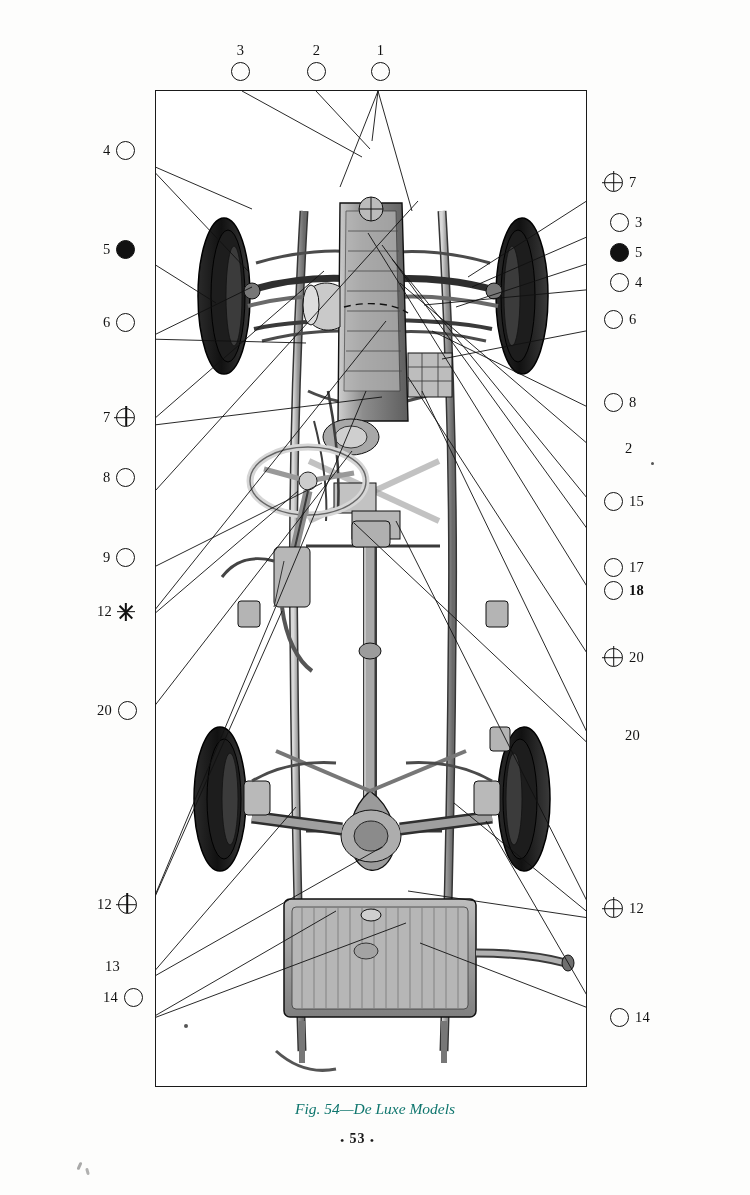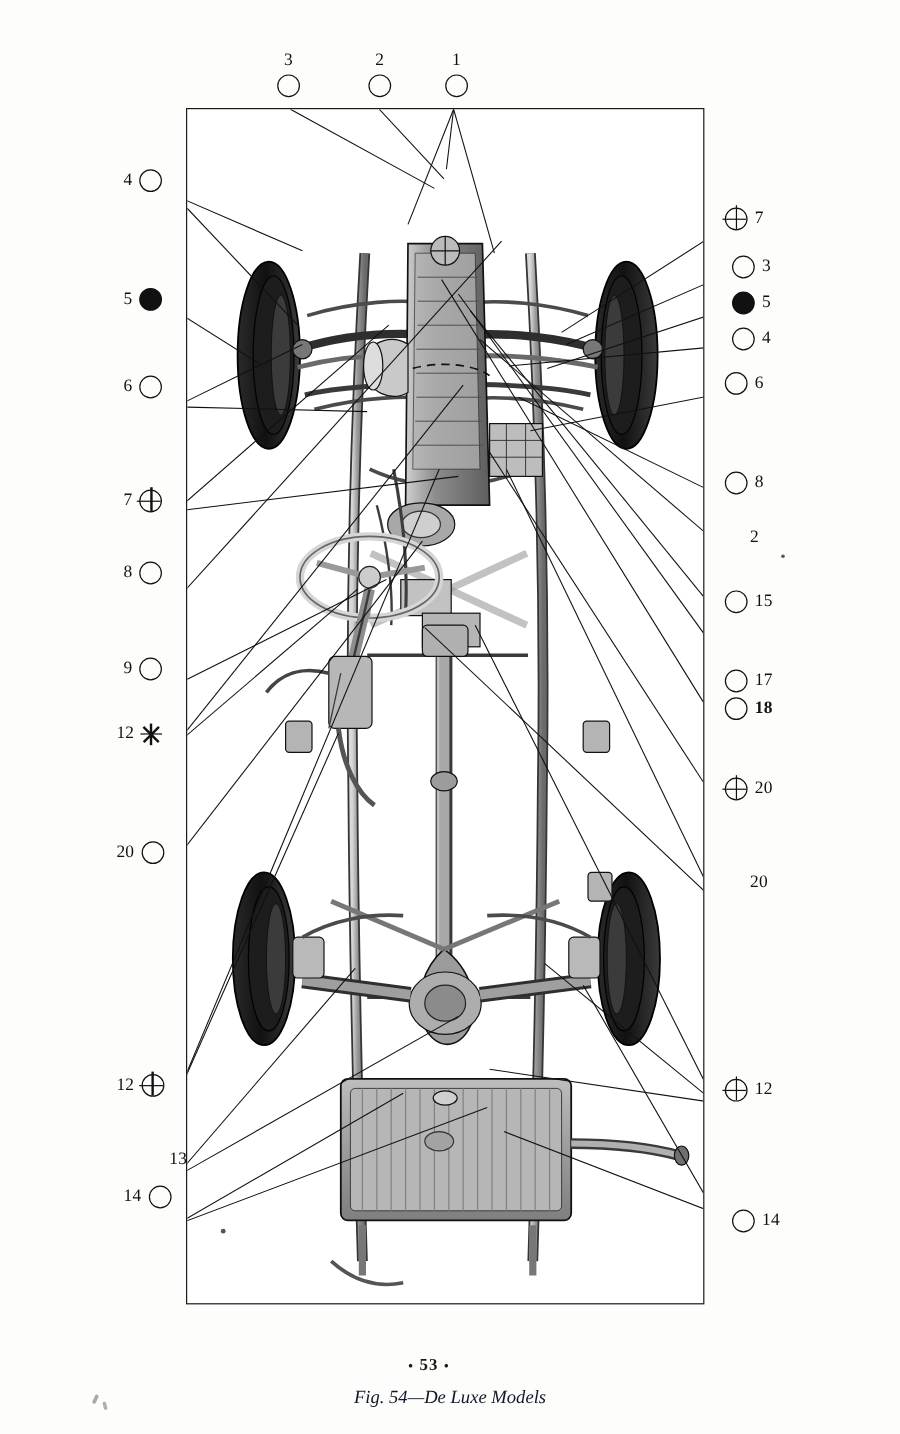--- a/index.html
+++ b/index.html
@@ -122,26 +122,26 @@
   
   .marker.top {
     flex-direction: column;
     gap: 3px;
   }
 
   
   .caption {
     position: absolute;
     left: 0;
-    top: 1156px;
+    top: 1100px;
     width: 750px;
     text-align: center;
     font-style: italic;
     font-size: 15.5px;
-    color: #0f172a;
+    color: #0f766e;
     font-family: "Liberation Serif", serif;
   }
   .folio {
     position: absolute;
     left: 0;
     top: 1131px;
     width: 715px;
     text-align: center;
     font-size: 14px;
     letter-spacing: 1px;
@@ -429,21 +429,21 @@
       </span>
   </div>
   <div class="marker left" style="left:97px; top:701px;">
     <span class="num">20</span>
     <span class="sym circle"></span>
   </div>
   <div class="marker left" style="left:97px; top:895px;">
     <span class="num">12</span>
     <span class="sym crossed"></span>
   </div>
-  <div class="marker left labelonly" style="left:105px; top:958px;margin-left:36px;">
+  <div class="marker left labelonly" style="left:105px; top:958px;">
     <span class="num">13</span>
 
   </div>
   <div class="marker left" style="left:103px; top:988px;">
     <span class="num">14</span>
     <span class="sym circle"></span>
   </div>
 
   <div class="marker right" style="left:604px; top:173px;">
     <span class="sym crossed"></span>

